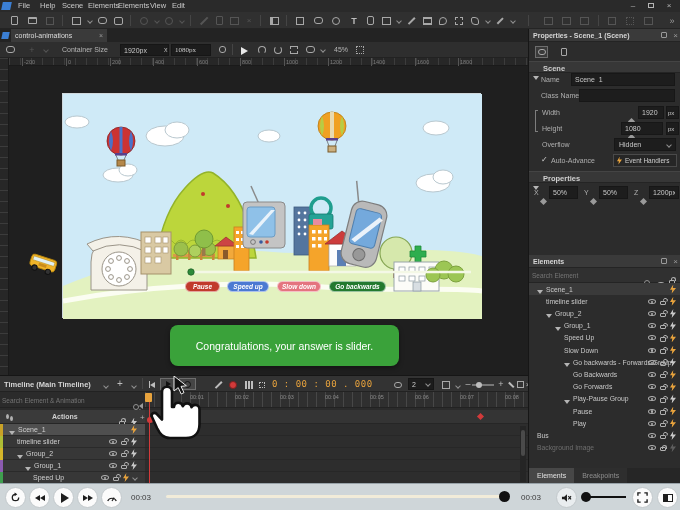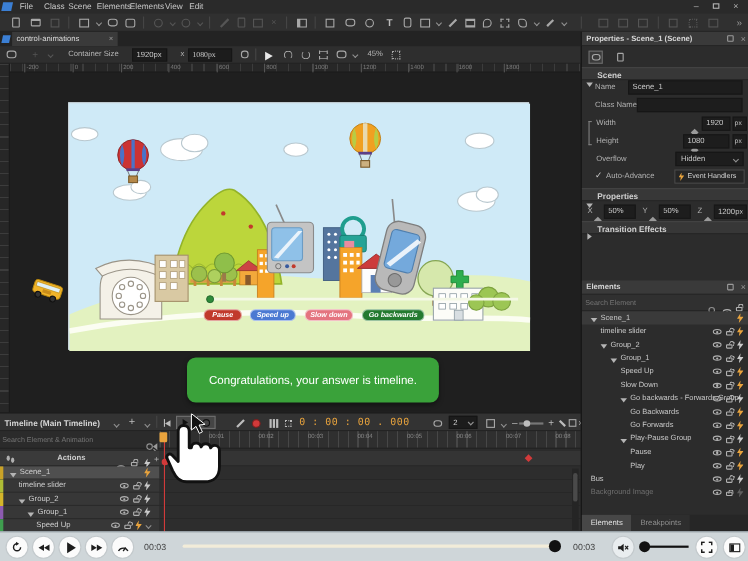--- a/index.html
+++ b/index.html
@@ -132,21 +132,21 @@
 </style>
 </head>
 <body>
 
 <div id="app">
 
   <div id="menubar" class="abs">
     <div id="logo" class="abs"></div>
     <div id="menu-items">
         <span class="menu-item" style="left: 18px;">File</span>
-        <span class="menu-item" style="left: 40px;">Class</span>
+        <span class="menu-item" style="left: 40px;">Help</span>
         <span class="menu-item" style="left: 62px;">Scene</span>
         <span class="menu-item" style="left: 88px;">Elements</span>
         <span class="menu-item" style="left: 118px;">Elements</span>
         <span class="menu-item" style="left: 150px;">View</span>
         <span class="menu-item" style="left: 172px;">Edit</span>
       </div>
     <span class="winbtn" style="right:40px">–</span>
     <span class="winbtn" style="right:22px"><span style="display:inline-block;width:6px;height:5px;border:1px solid #b5b5b5"></span></span>
     <span class="winbtn" style="right:4px">×</span>
   </div>
@@ -287,21 +287,21 @@
     <span class="tbi" style="left:4px;top:2px">
         <span class="ic-rsq"></span>
       </span>
     <span class="tbi dim" style="left:26px;top:2px">
         <span style="color:#555;font-size:9px">+</span>
       </span>
     <span class="tbi" style="left:40px;top:2px">
         <span class="chev dim2"></span>
       </span>
     <span class="lbl" style="left:62px">Container Size</span>
-    <input class="sinput" style="left: 120px; width: 32px;" readonly="" value="1920px">
+    <input class="sinput" style="left: 120px; width: 49px;" readonly="" value="1920px">
     <span class="lbl" style="left:164px">x</span>
     <input class="sinput" style="left: 171px; width: 40px; font-family: Liberation Serif, serif;" readonly="" value="1080px">
     <span class="tbi" style="left:216px;top:2px">
         <span class="ic-rsq" style="width:7px"></span>
       </span>
     <span class="tbsep" style="left:232px;top:2px"></span>
     <span class="tbi" style="left:238px;top:3px">
         <span class="cursor-arrow-w"></span>
       </span>
     <span class="tbi" style="left:256px;top:2px">
@@ -555,21 +555,21 @@
       <div id="canvas-buttons">
           <div class="pill" style="left: 122px; top: 187px; width: 35px; background: rgb(193, 58, 44);">Pause</div>
           <div class="pill" style="left: 164px; top: 187px; width: 42px; background: rgb(75, 121, 210);">Speed up</div>
           <div class="pill" style="left: 214px; top: 187px; width: 44px; background: rgb(228, 116, 127);">Slow down</div>
           <div class="pill" style="left: 266px; top: 187px; width: 57px; background: rgb(35, 122, 47);">Go backwards</div>
         </div>
     </div>
   </div>
 
   <div id="toast" class="abs">
-    <span>Congratulations, your answer is timeline.</span>
+    <span>Congratulations, your answer is slider.</span>
   </div>
 
   <div id="timeline" class="abs">
     <div id="tl-head">
       <span id="tl-title">Timeline (Main Timeline)</span>
       <span class="tbi" style="left:100px;top:4px">
           <span class="chev"></span>
         </span>
       <span class="tbi" style="left:114px;top:2px">
           <span style="font-size:10px;color:#bdbdbd">+</span>
@@ -788,24 +788,20 @@
     <span class="plbl" style="left:5px;top:160px">X</span>
     <span class="abs" style="left:12px;top:161px"><span class="i-diamond"></span></span>
     <input class="pin" style="left: 20px; top: 157px; width: 29px;" readonly="" value="50%">
     <span class="plbl" style="left:55px;top:160px">Y</span>
     <span class="abs" style="left:62px;top:161px"><span class="i-diamond"></span></span>
     <input class="pin" style="left: 70px; top: 157px; width: 29px;" readonly="" value="50%">
     <span class="plbl" style="left:105px;top:160px">Z</span>
     <span class="abs" style="left:112px;top:161px"><span class="i-diamond"></span></span>
     <input class="pin" style="left: 120px; top: 157px; width: 30px;" readonly="" value="1200px">
 
-    <div class="sech" style="top:172px">
-      <span class="abs" style="left:5px;top:3px"><span class="caret-r"></span></span>
-      <span class="t">Transition Effects</span>
-    </div>
 
     <div class="ph" style="top:226px">
       <span class="t">Elements</span>
       <span class="abs" style="right:14px;top:3px;width:6px;height:6px;border:1px solid #9a9a9a;border-radius:1px"></span>
       <span class="abs" style="right:3px;top:2px;font-size:8px;color:#9a9a9a">×</span>
     </div>
     <div class="abs" style="left:0;top:239px;width:152px;height:15px;background:#303030;border-bottom:1px solid #242424">
       <input style="position: absolute; left: 3px; top: 2px; width: 105px; height: 11px; background: transparent; border: none; color: rgb(201, 201, 201); font-size: 6.5px; font-family: &quot;Liberation Sans&quot;, sans-serif;" placeholder="Search Element">
       <span class="abs" style="left:115px;top:4px"><span class="i-mag"></span></span>
       <span class="abs" style="left:128px;top:5px"><span class="i-eye"></span></span>

